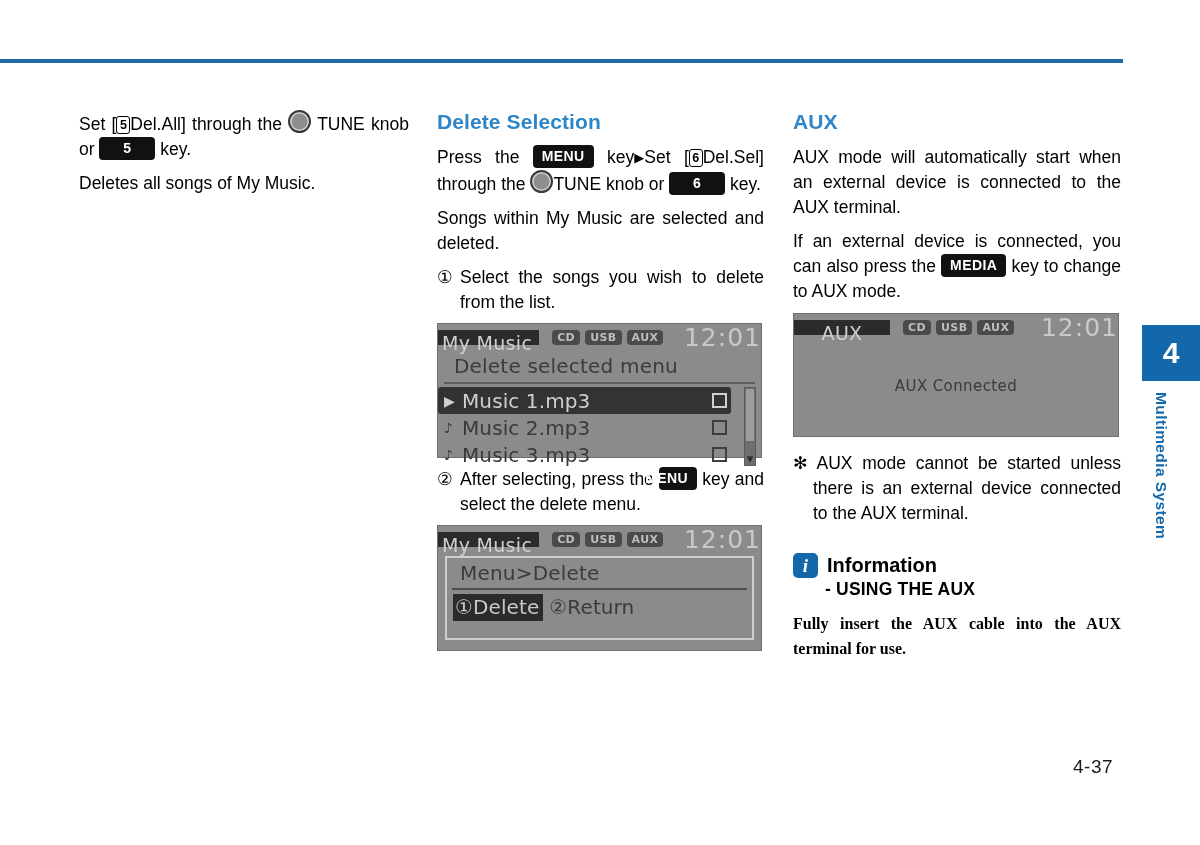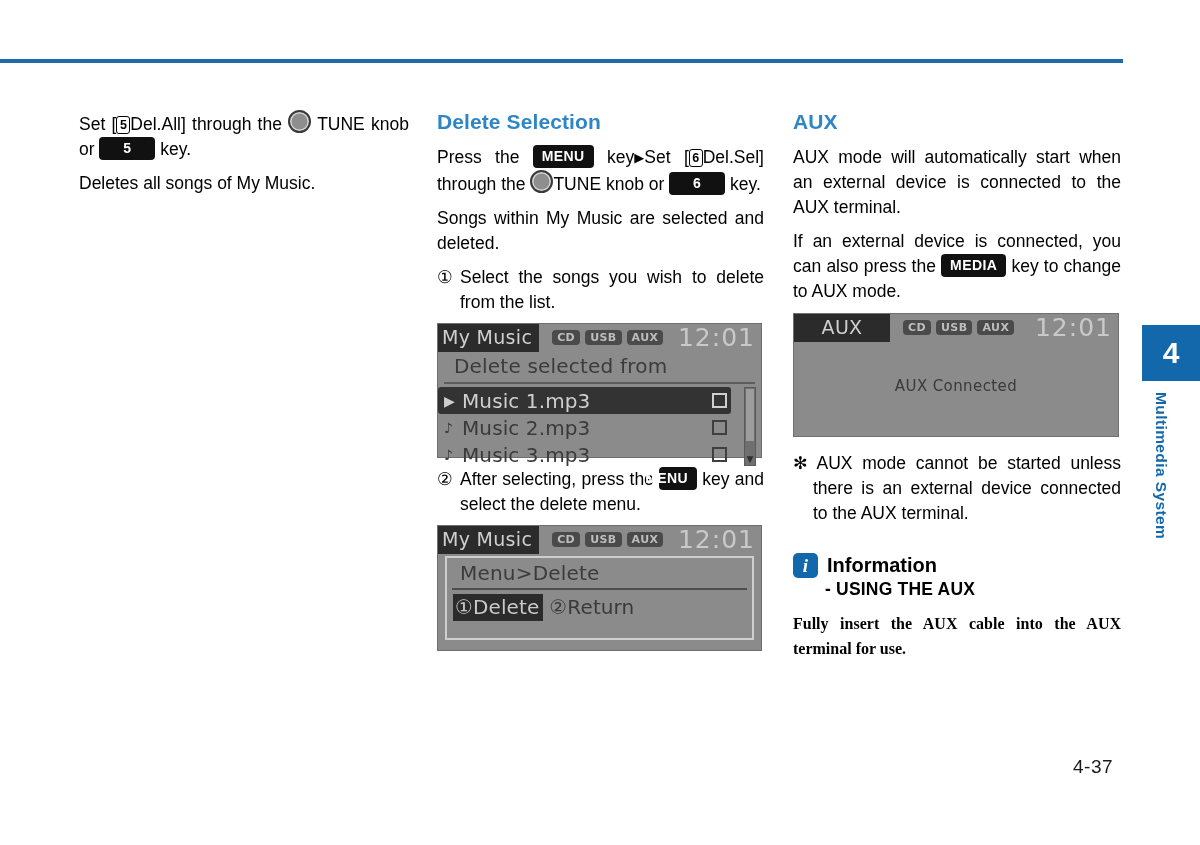--- a/index.html
+++ b/index.html
@@ -128,21 +128,21 @@
   .screen-top {
     height: 27px;
     display: flex;
     align-items: center;
     position: relative;
   }
   .screen-title {
     background: #2b2b2b;
     color: #cfcfcf;
     font-size: 19px;
-    height: 28px;
+    height: 15px;
     line-height: 27px;
     padding: 0 7px 0 4px;
     letter-spacing: .3px;
     white-space: nowrap;
   }
   .badges {
     display: flex;
     gap: 5px;
     margin-left: 13px;
   }
@@ -151,21 +151,21 @@
     color: #bdbdbd;
     font-size: 11px;
     font-weight: bold;
     border-radius: 4px;
     padding: 2px 5px 2px 5px;
     line-height: 1;
     letter-spacing: .4px;
   }
   .clock {
     position: absolute;
-    right: 6px;
+    right: 0;
     top: 0px;
     font-size: 25px;
     line-height: 27px;
     color: #c9c9c9;
     letter-spacing: 1px;
     font-family: "DejaVu Sans", sans-serif;
   }
   .screen-subtitle {
     font-size: 20px;
     color: #3b3b3b;
@@ -398,21 +398,21 @@
   <div class="screen" style="width:325px;height:135px;">
     <div class="screen-top">
       <div class="screen-title">My Music</div>
       <div class="badges">
         <span class="badge">CD</span>
         <span class="badge">USB</span>
         <span class="badge">AUX</span>
       </div>
       <div class="clock">12:01</div>
     </div>
-    <div class="screen-subtitle">Delete selected from</div>
+    <div class="screen-subtitle">Delete selected menu</div>
     <div class="list">
       <div class="list-item sel">
         <span class="li-icon">▶</span>
         <span class="li-label">Music 1.mp3</span>
         <span class="cbox"></span>
       </div>
       <div class="list-item">
         <span class="li-icon">♪</span>
         <span class="li-label">Music 2.mp3</span>
         <span class="cbox"></span>

